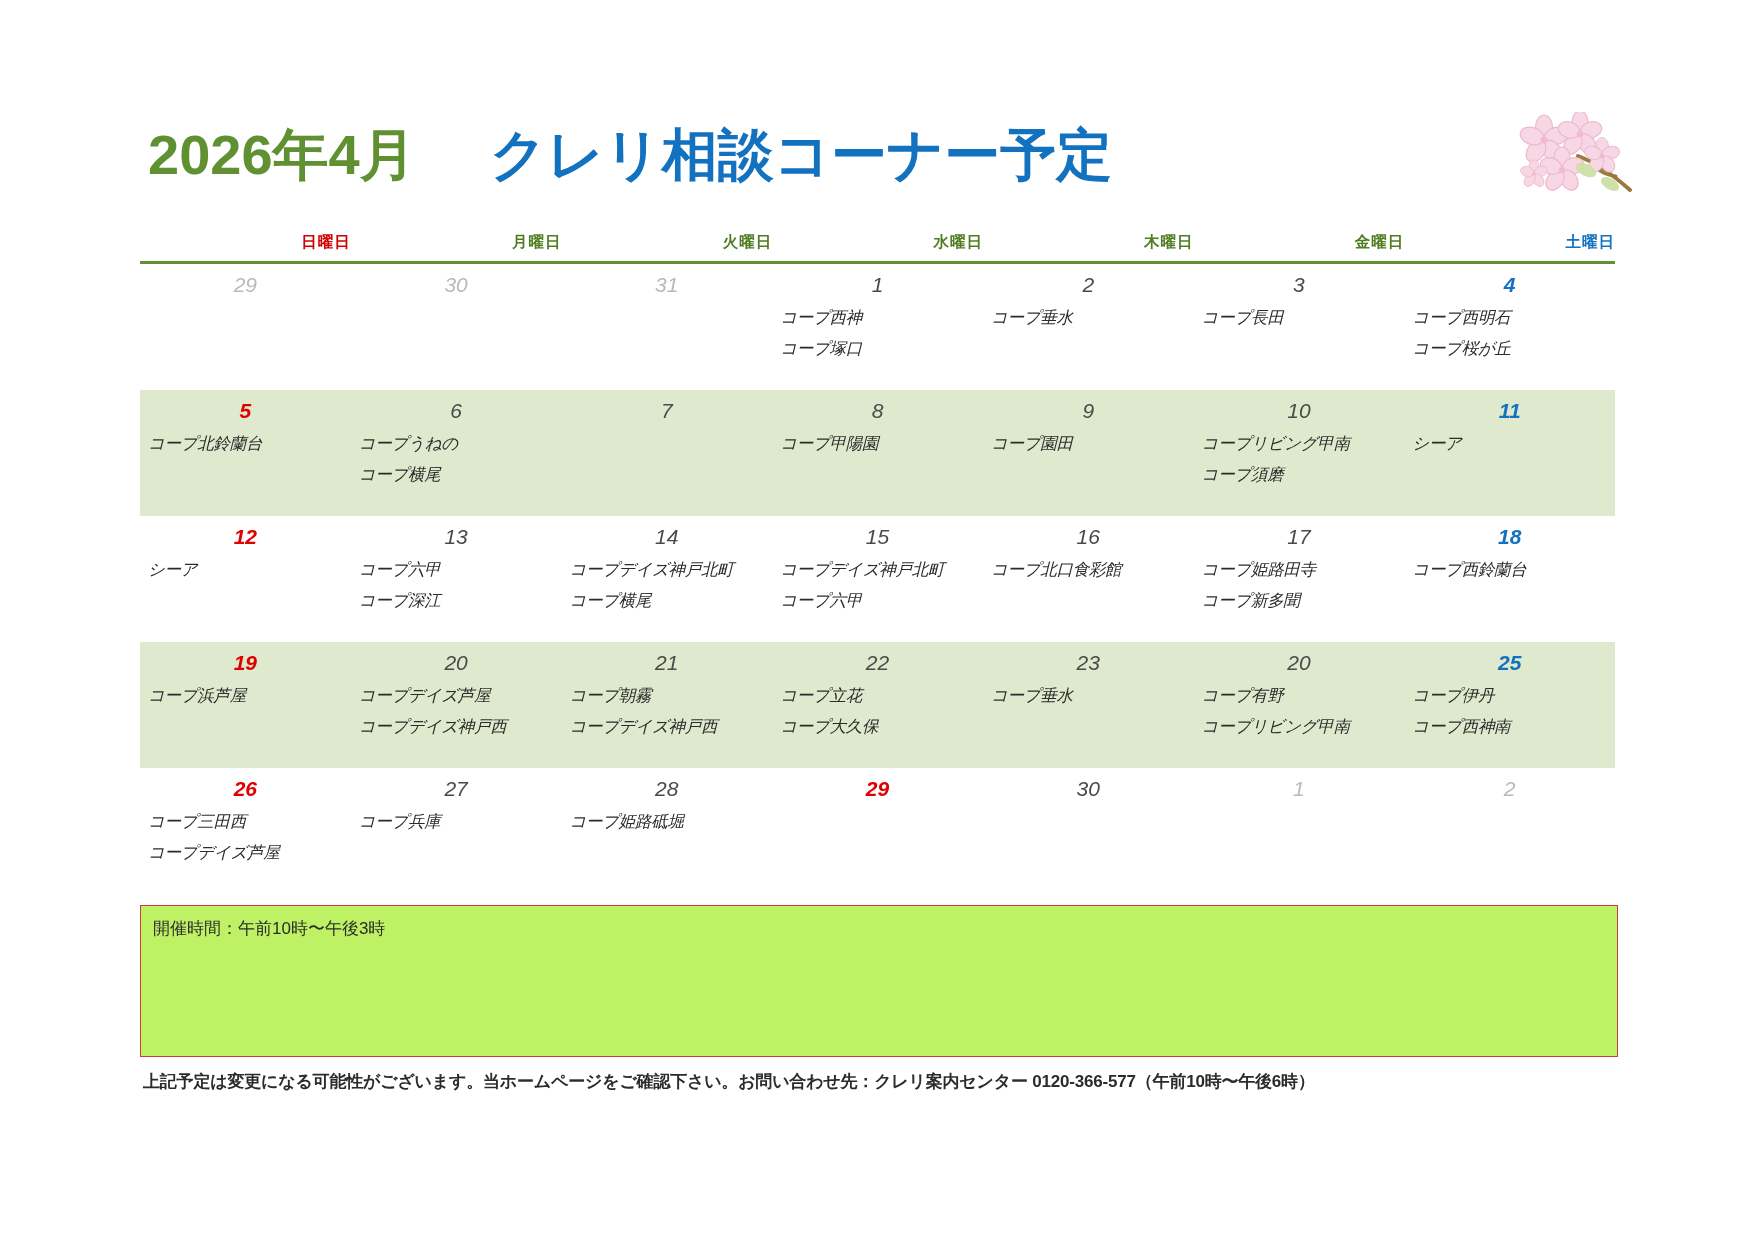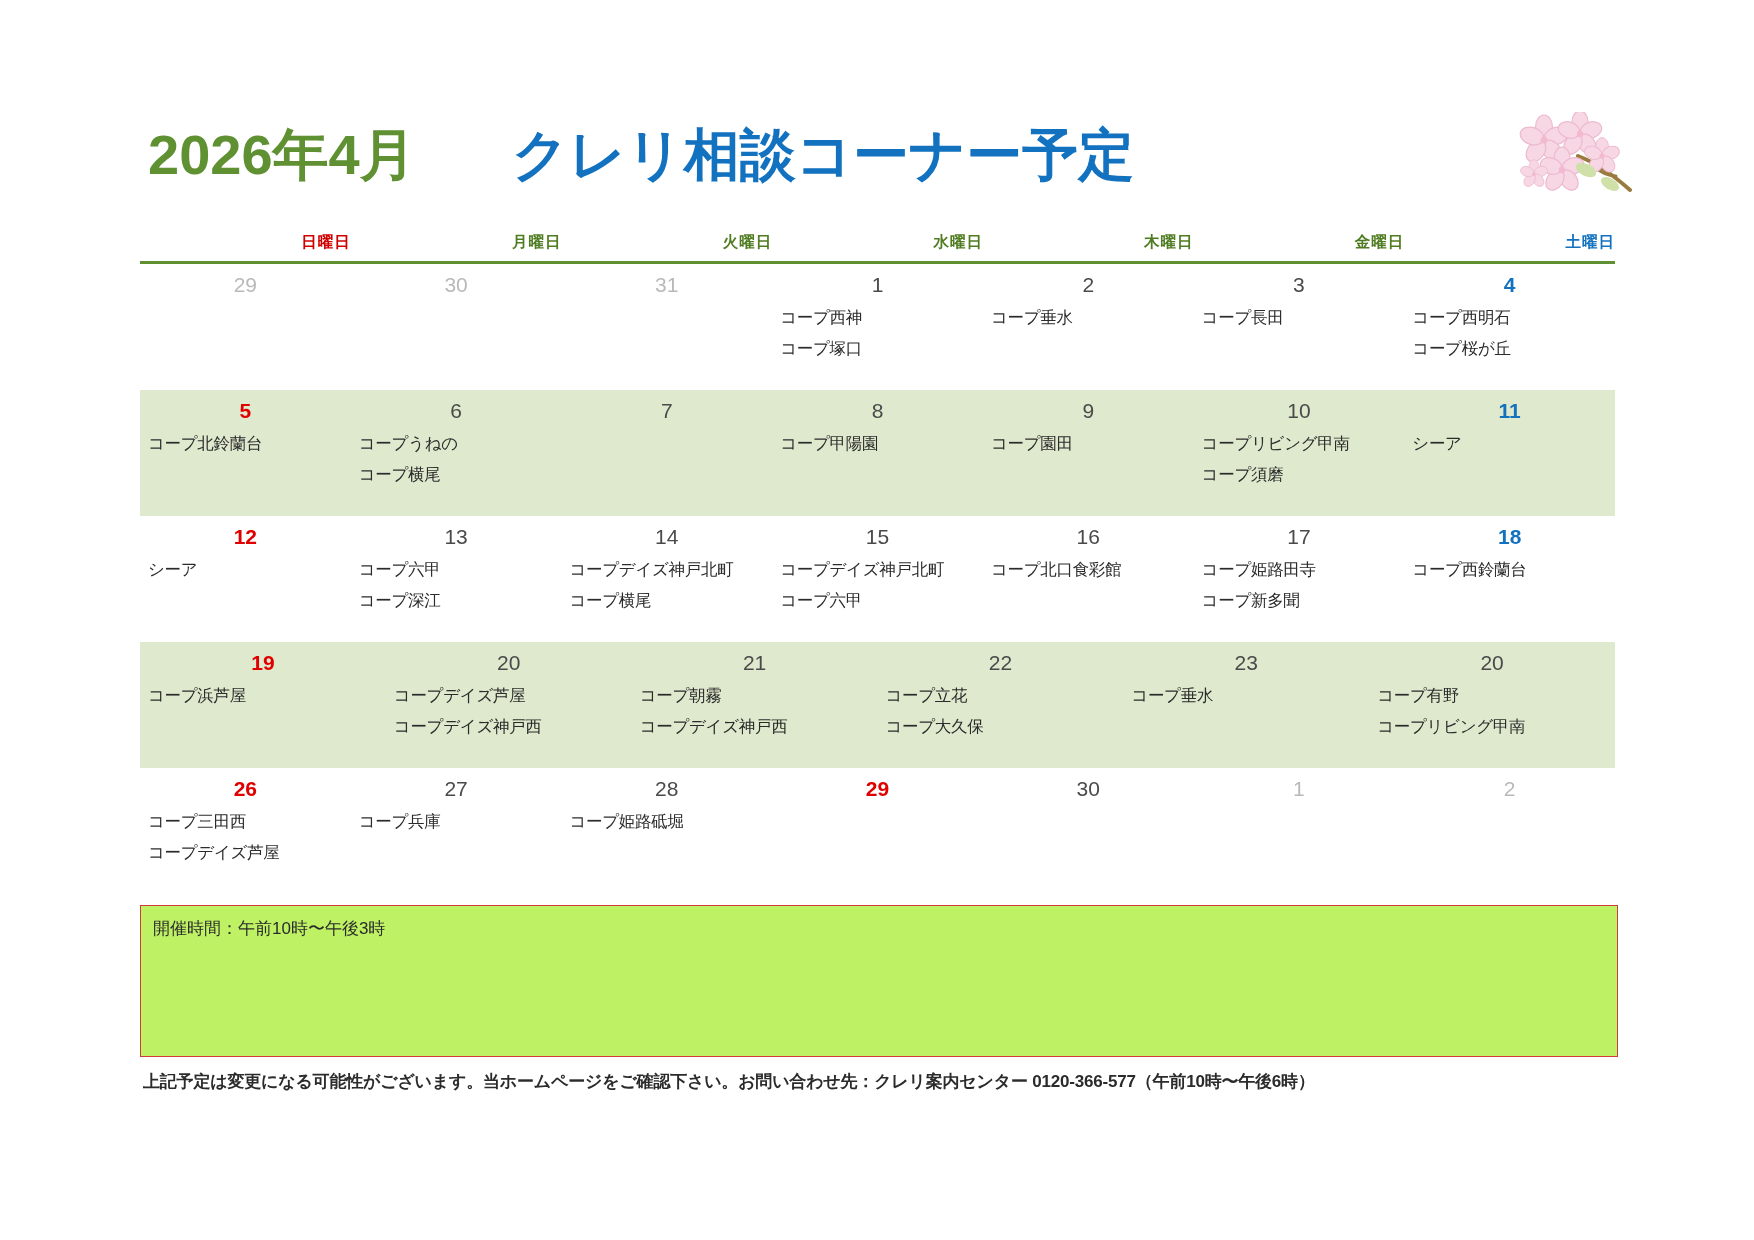--- a/index.html
+++ b/index.html
@@ -34,21 +34,21 @@
   .title-month {
     font-size: 56px;
     font-weight: bold;
     color: #5f9031;
     letter-spacing: 0px;
   }
   .title-main {
     font-size: 56px;
     font-weight: bold;
     color: #1372c0;
-    margin-left: 96px;
+    margin-left: 74px;
     letter-spacing: 0px;
   }
 
   
   .sakura {
     position: absolute;
     left: 1482px;
     top: 112px;
     width: 150px;
     height: 110px;
@@ -88,20 +88,21 @@
     width: 100%;
     min-height: 126px;
   }
   .week.shaded { background: #dee9cd; }
 
   .cell {
     flex: 1 1 0;
     box-sizing: border-box;
     padding-top: 6px;
     min-width: 0;
+    font-style: italic;
   }
   .daynum {
     text-align: center;
     font-size: 21px;
     color: #4a4a4a;
     line-height: 30px;
     font-weight: normal;
   }
   .daynum.sun { color: #e00000; font-weight: bold; }
   .daynum.sat { color: #1372c0; font-weight: bold; }
@@ -389,20 +390,27 @@
               <div class="event">コープ垂水</div>
             </div>
           </div>
           <div class="cell">
             <div class="daynum ">20</div>
             <div class="events">
               <div class="event">コープ有野</div>
               <div class="event">コープリビング甲南</div>
             </div>
           </div>
+          <div class="cell">
+            <div class="daynum sat">25</div>
+            <div class="events">
+              <div class="event">コープ伊丹</div>
+              <div class="event">コープ西神南</div>
+            </div>
+          </div>
         </div>
         <div class="week">
           <div class="cell">
             <div class="daynum sun">26</div>
             <div class="events">
               <div class="event">コープ三田西</div>
               <div class="event">コープデイズ芦屋</div>
             </div>
           </div>
           <div class="cell">

